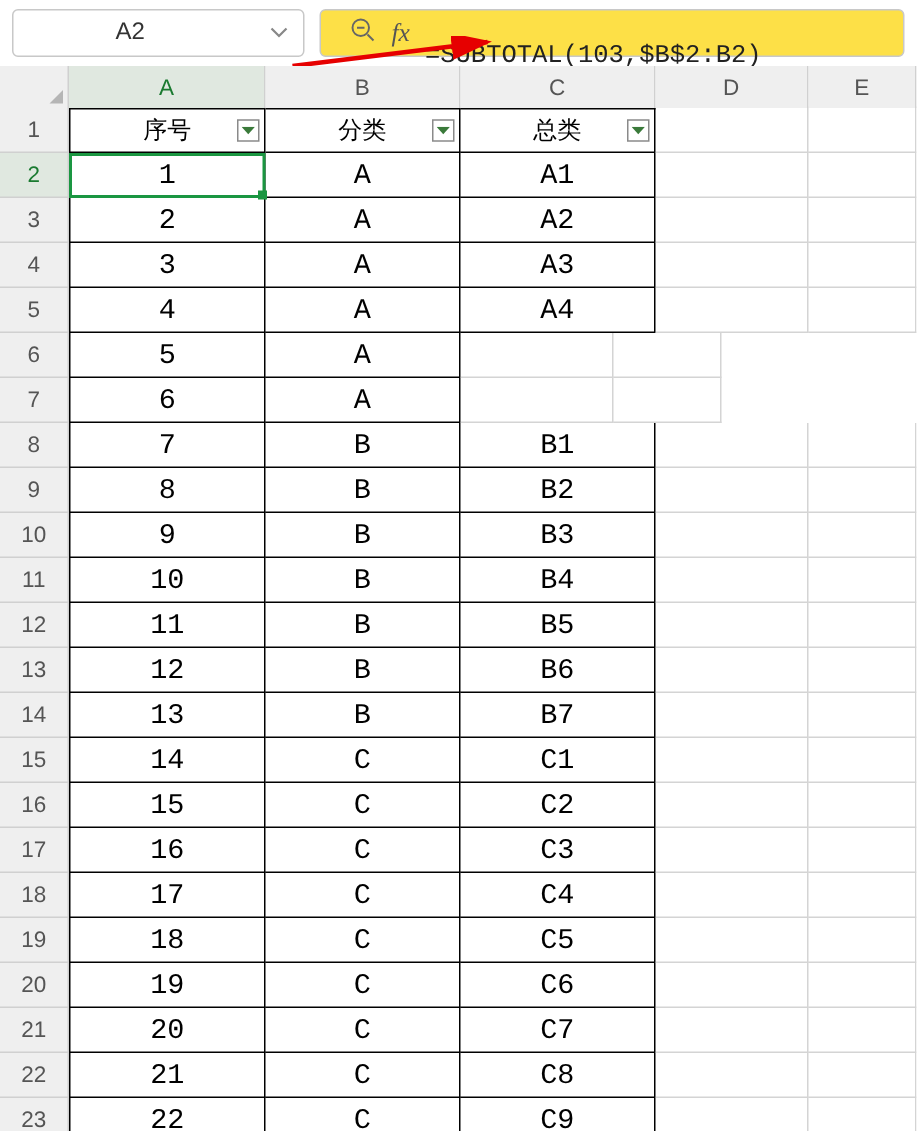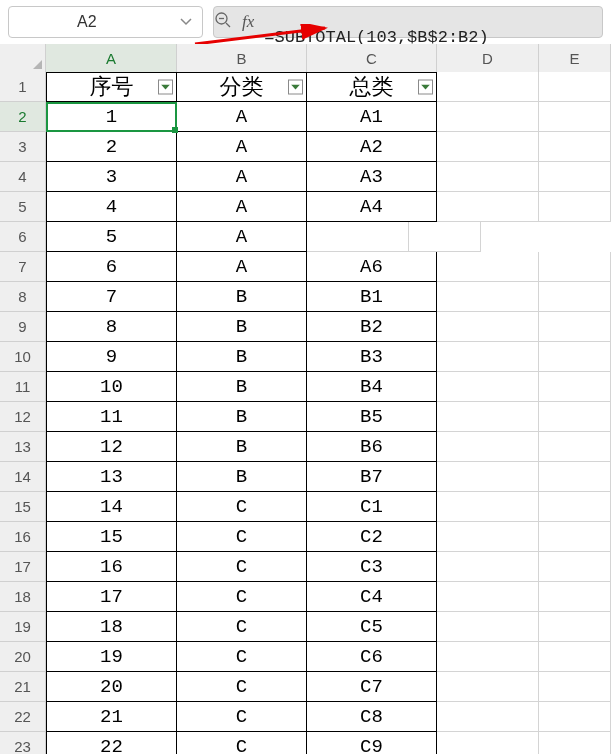--- a/index.html
+++ b/index.html
@@ -41,24 +41,24 @@
       top: 50%;
       transform: translateY(-50%);
       color: #888;
       font-size: 12px;
     }
     .fx-bar {
       height: 32px;
       flex: 1;
       border: 1px solid #c8c8c8;
       border-radius: 4px;
-      background: #e5e5e5;
-      display: flex;
-      align-items: center;
-      padding: 0 0;
+      background: #fde047;
+      display: flex;
+      align-items: center;
+      padding: 0 19px;
       gap: 10px;
     }
     .zoom-icon, .fx-icon {
       color: #555;
       flex-shrink: 0;
     }
     .fx-icon { font-style: italic; font-family: "Times New Roman", serif; font-size: 17px; }
     .formula-text {
       font-family: "Courier New", monospace;
       font-size: 17px;
@@ -137,21 +137,21 @@
       position: relative;
     }
     .cell.data {
       border-right: 1px solid #000;
       border-bottom: 1px solid #000;
       font-family: "SimSun", "Courier New", monospace;
       font-size: 19px;
     }
     .row.header-row .cell.data {
       font-family: "Microsoft YaHei", sans-serif;
-      font-size: 22px;
+      font-size: 16px;
     }
     .lborder { border-left: 1px solid #000; }
     .tborder { border-top: 1px solid #000; }
     .filter-btn {
       position: absolute;
       right: 3px;
       top: 50%;
       transform: translateY(-50%);
       width: 15px;
       height: 15px;
@@ -324,23 +324,20 @@
         <div class="cell col-E"></div>
       </div>
       <div class="row">
         <div class="row-head">7</div>
         <div class="cell data col-A lborder">
           <span>6</span>
         </div>
         <div class="cell data col-B">
           <span>A</span>
         </div>
-        <div class="cell data col-C">
-          <span>A6</span>
-        </div>
         <div class="cell col-D"></div>
         <div class="cell col-E"></div>
       </div>
       <div class="row">
         <div class="row-head">8</div>
         <div class="cell data col-A lborder">
           <span>7</span>
         </div>
         <div class="cell data col-B">
           <span>B</span>

